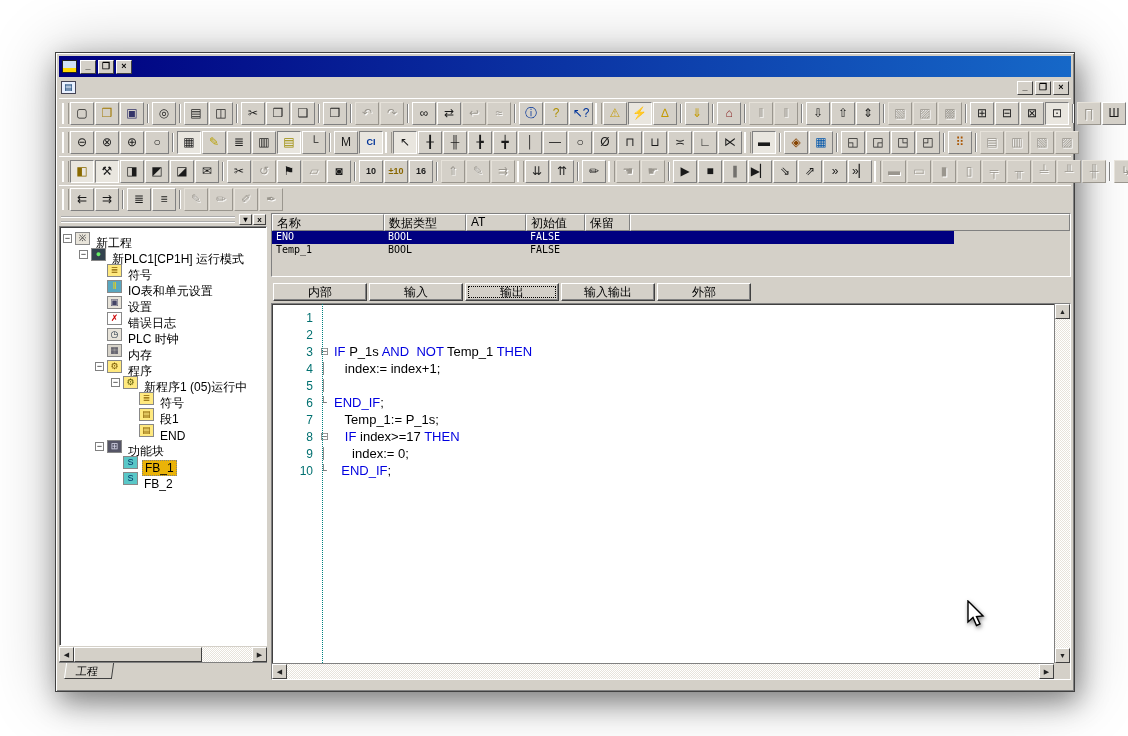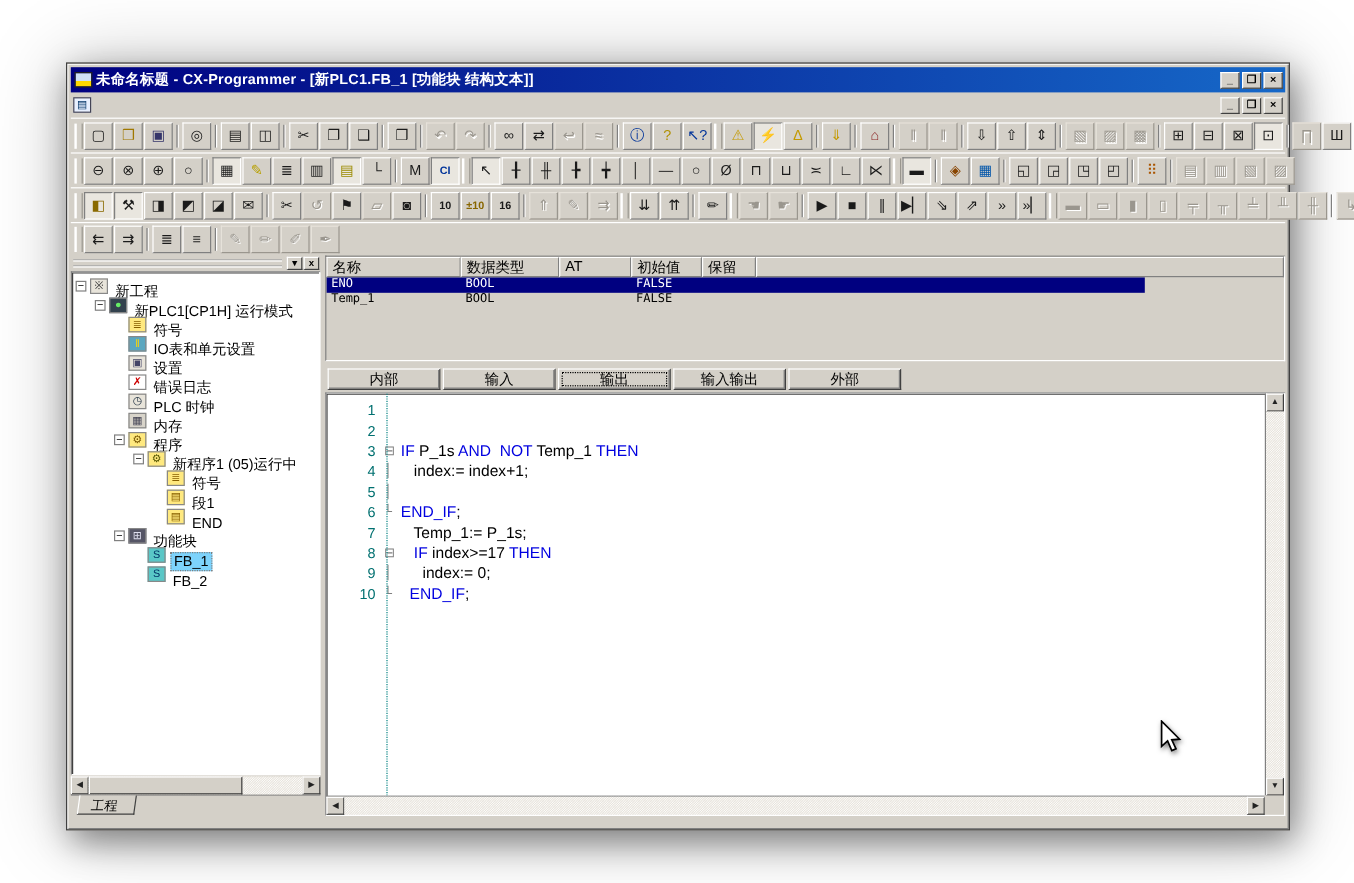--- a/index.html
+++ b/index.html
@@ -44,33 +44,33 @@
   .leftpane { width:208px; display:flex; flex-direction:column; flex:0 0 auto; min-height:0; }
   .dockgrip { height:13px; display:flex; align-items:center; padding:1px 1px 1px 2px; }
   .dockgrip .lines { flex:1; height:7px; border-top:2px groove #fff; border-bottom:2px groove #fff; margin-right:3px; }
   .dbtn { width:13px; height:11px; background:#d4d0c8; border:1px solid; border-color:#fff #404040 #404040 #fff; font-size:8px; line-height:9px; text-align:center; font-weight:bold; margin-left:1px; }
   .treebox { flex:1; background:#fff; border:1px solid; border-color:#808080 #fff #fff #808080; box-shadow:inset 1px 1px 0 #404040; overflow:hidden; padding:3px 0 0 1px; font-size:12px; min-height:0; }
   .titem { display:flex; align-items:center; height:16px; white-space:nowrap; }
   .titem .pad { display:inline-block; height:1px; flex:0 0 auto; }
   .texp { width:9px; height:9px; border:1px solid #808080; background:#fff; color:#000; font-size:9px; line-height:7px; text-align:center; margin-right:3px; flex:0 0 auto; }
   .tico { width:15px; height:13px; border:1px solid #888; font-size:9px; line-height:11px; text-align:center; margin-right:4px; flex:0 0 auto; background:#eee; overflow:hidden; }
   .tlab { padding:0 2px;margin-top:11px; }
-  .titem.sel .tlab { background:#7dd3fc; border:1px dotted #808080; }
+  .titem.sel .tlab { background:#eab308; border:1px dotted #808080; }
   .treehscroll { height:15px; display:flex; margin-top:1px; flex:0 0 auto; }
   .sbtn { width:15px; height:15px; background:#d4d0c8; border:1px solid; border-color:#fff #404040 #404040 #fff; font-size:7px; line-height:13px; text-align:center; color:#222; flex:0 0 auto; }
   .strack { flex:1; background:#e7e3db; background-image:linear-gradient(45deg,#fff 25%,transparent 25%,transparent 75%,#fff 75%),linear-gradient(45deg,#fff 25%,transparent 25%,transparent 75%,#fff 75%); background-size:2px 2px; background-position:0 0,1px 1px; position:relative; }
   .sthumb { position:absolute; top:0; bottom:0; background:#d4d0c8; border:1px solid; border-color:#fff #404040 #404040 #fff; }
   .projtabrow { height:18px; display:flex; align-items:flex-start; border-top:1px solid #808080; flex:0 0 auto; }
   .projtab { height:16px; padding:1px 14px 0 10px; font-size:11px; background:#d4d0c8; border-left:1px solid #fff; border-right:1px solid #404040; border-bottom:1px solid #404040; transform:skewX(-8deg); margin-left:6px; }
 
   .splitter { width:4px; flex:0 0 auto; }
 
   
   .rightpane { flex:1; display:flex; flex-direction:column; min-width:0; }
-  .vartable { height:88px; background:#d4d0c8; border:1px solid; border-color:#808080 #fff #fff #808080; flex:0 0 auto; overflow:hidden; font-size:11px; }
+  .vartable { height:64px; background:#d4d0c8; border:1px solid; border-color:#808080 #fff #fff #808080; flex:0 0 auto; overflow:hidden; font-size:11px; }
   .vhead { display:flex; height:17px; font-size:12px; }
   .vh { background:#d4d0c8; border:1px solid; border-color:#fff #808080 #808080 #fff; padding:0 4px; white-space:nowrap; overflow:hidden; flex:0 0 auto; }
   .vh.fill { flex:1; }
   .vrow { display:flex; height:13px; width:682px; font-family:"DejaVu Sans Mono", monospace; font-size:10px; color:#000; }
   .vrow span { padding:0 4px; white-space:nowrap; overflow:hidden; flex:0 0 auto; }
   .vrow.sel { background:#000080; color:#fff; }
   .c0{width:112px;} .c1{width:82px;} .c2{width:60px;} .c3{width:59px;} .c4{width:45px;} .c5{width:324px;}
 
   .iotabs { display:flex; margin-top:6px; height:18px; padding-left:2px; flex:0 0 auto; }
   .iotab { width:94px; height:18px; background:#d4d0c8; border:1px solid; border-color:#fff #404040 #404040 #fff; box-shadow:inset -1px -1px 0 #808080; font-size:12px; text-align:center; line-height:16px; margin-right:2px; position:relative; }
@@ -94,21 +94,20 @@
 
   .cursor { position:absolute; left:966px; top:600px; width:22px; height:30px; pointer-events:none; filter:drop-shadow(1px 2px 2px rgba(0,0,0,.5)); }
 </style>
 </head>
 <body>
 
 <div class="win">
 
   <div class="titlebar">
     <div class="appico"></div>
-    <div class="title-text">未命名标题 - CX-Programmer - [新PLC1.FB_1 [功能块 结构文本]]</div>
     <div class="winbtns">
       <div class="wbtn">_</div>
       <div class="wbtn">❐</div>
       <div class="wbtn">×</div>
     </div>
   </div>
 
   <div class="menubar">
     <div class="mdiico">▤</div>
     <span class="spacer"></span>

